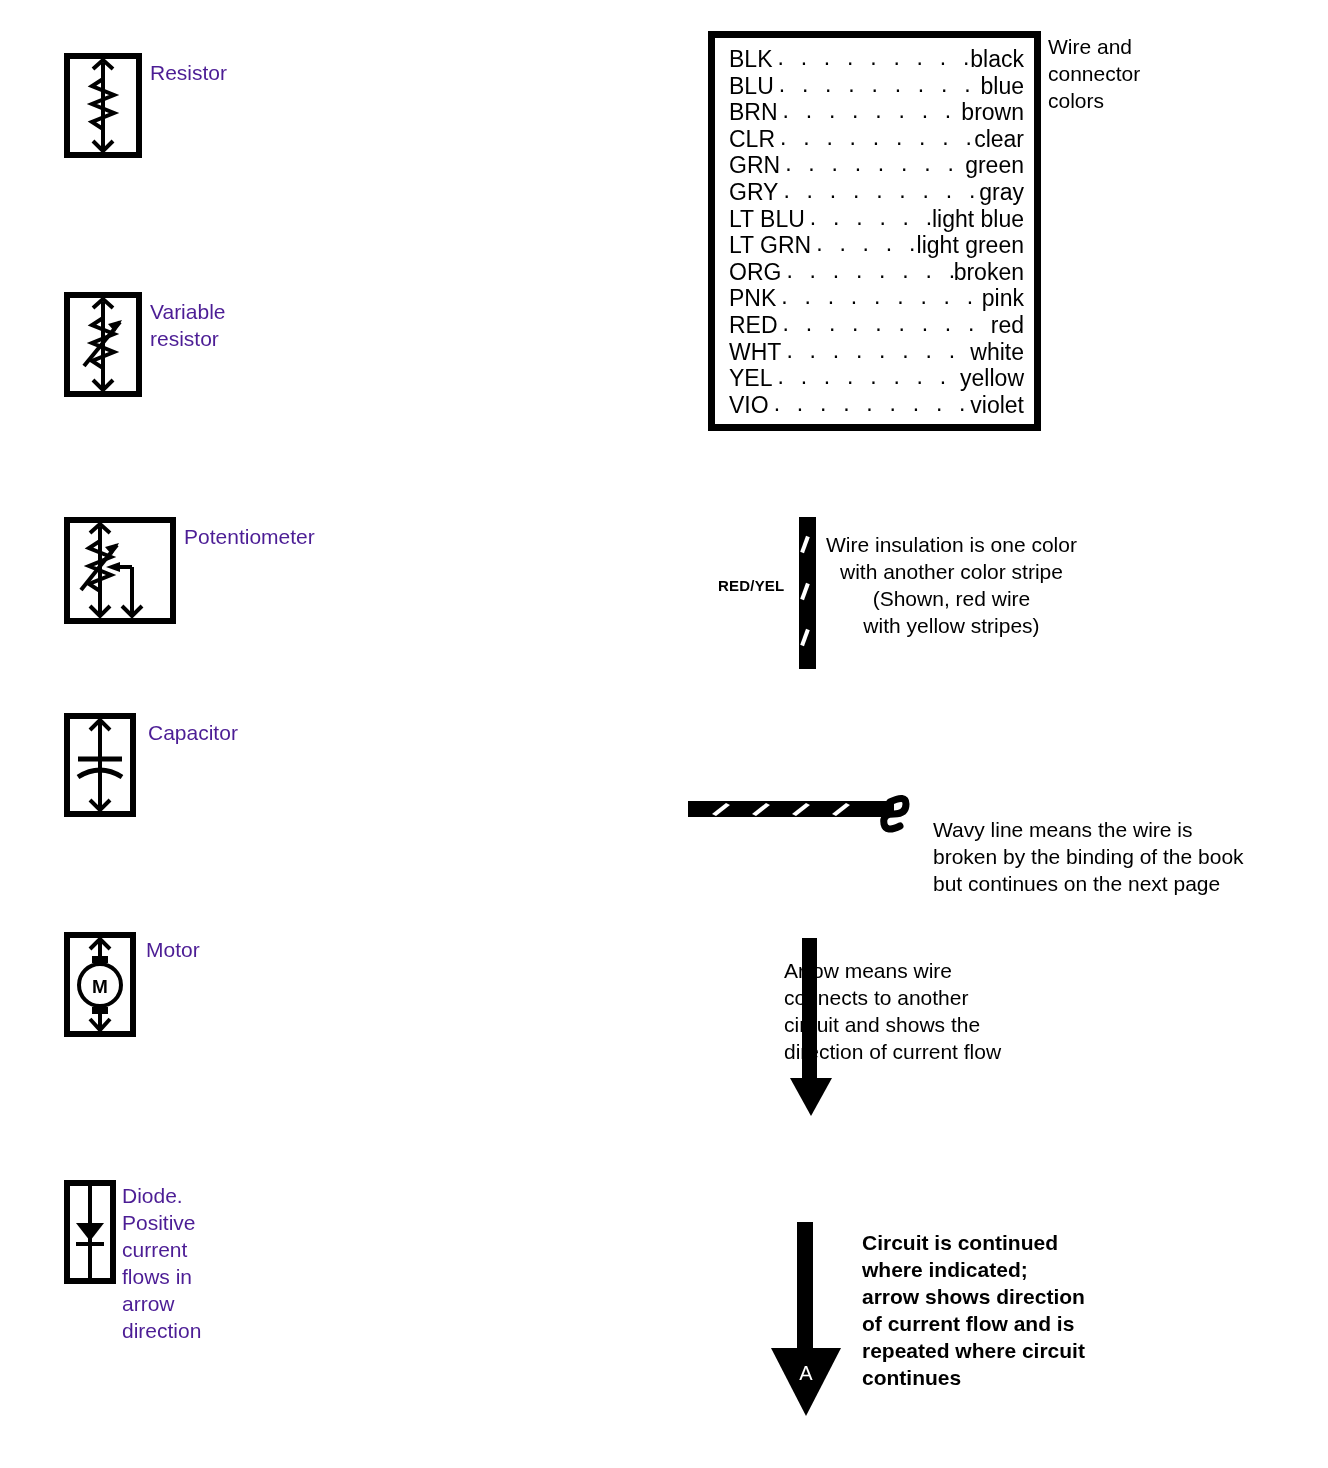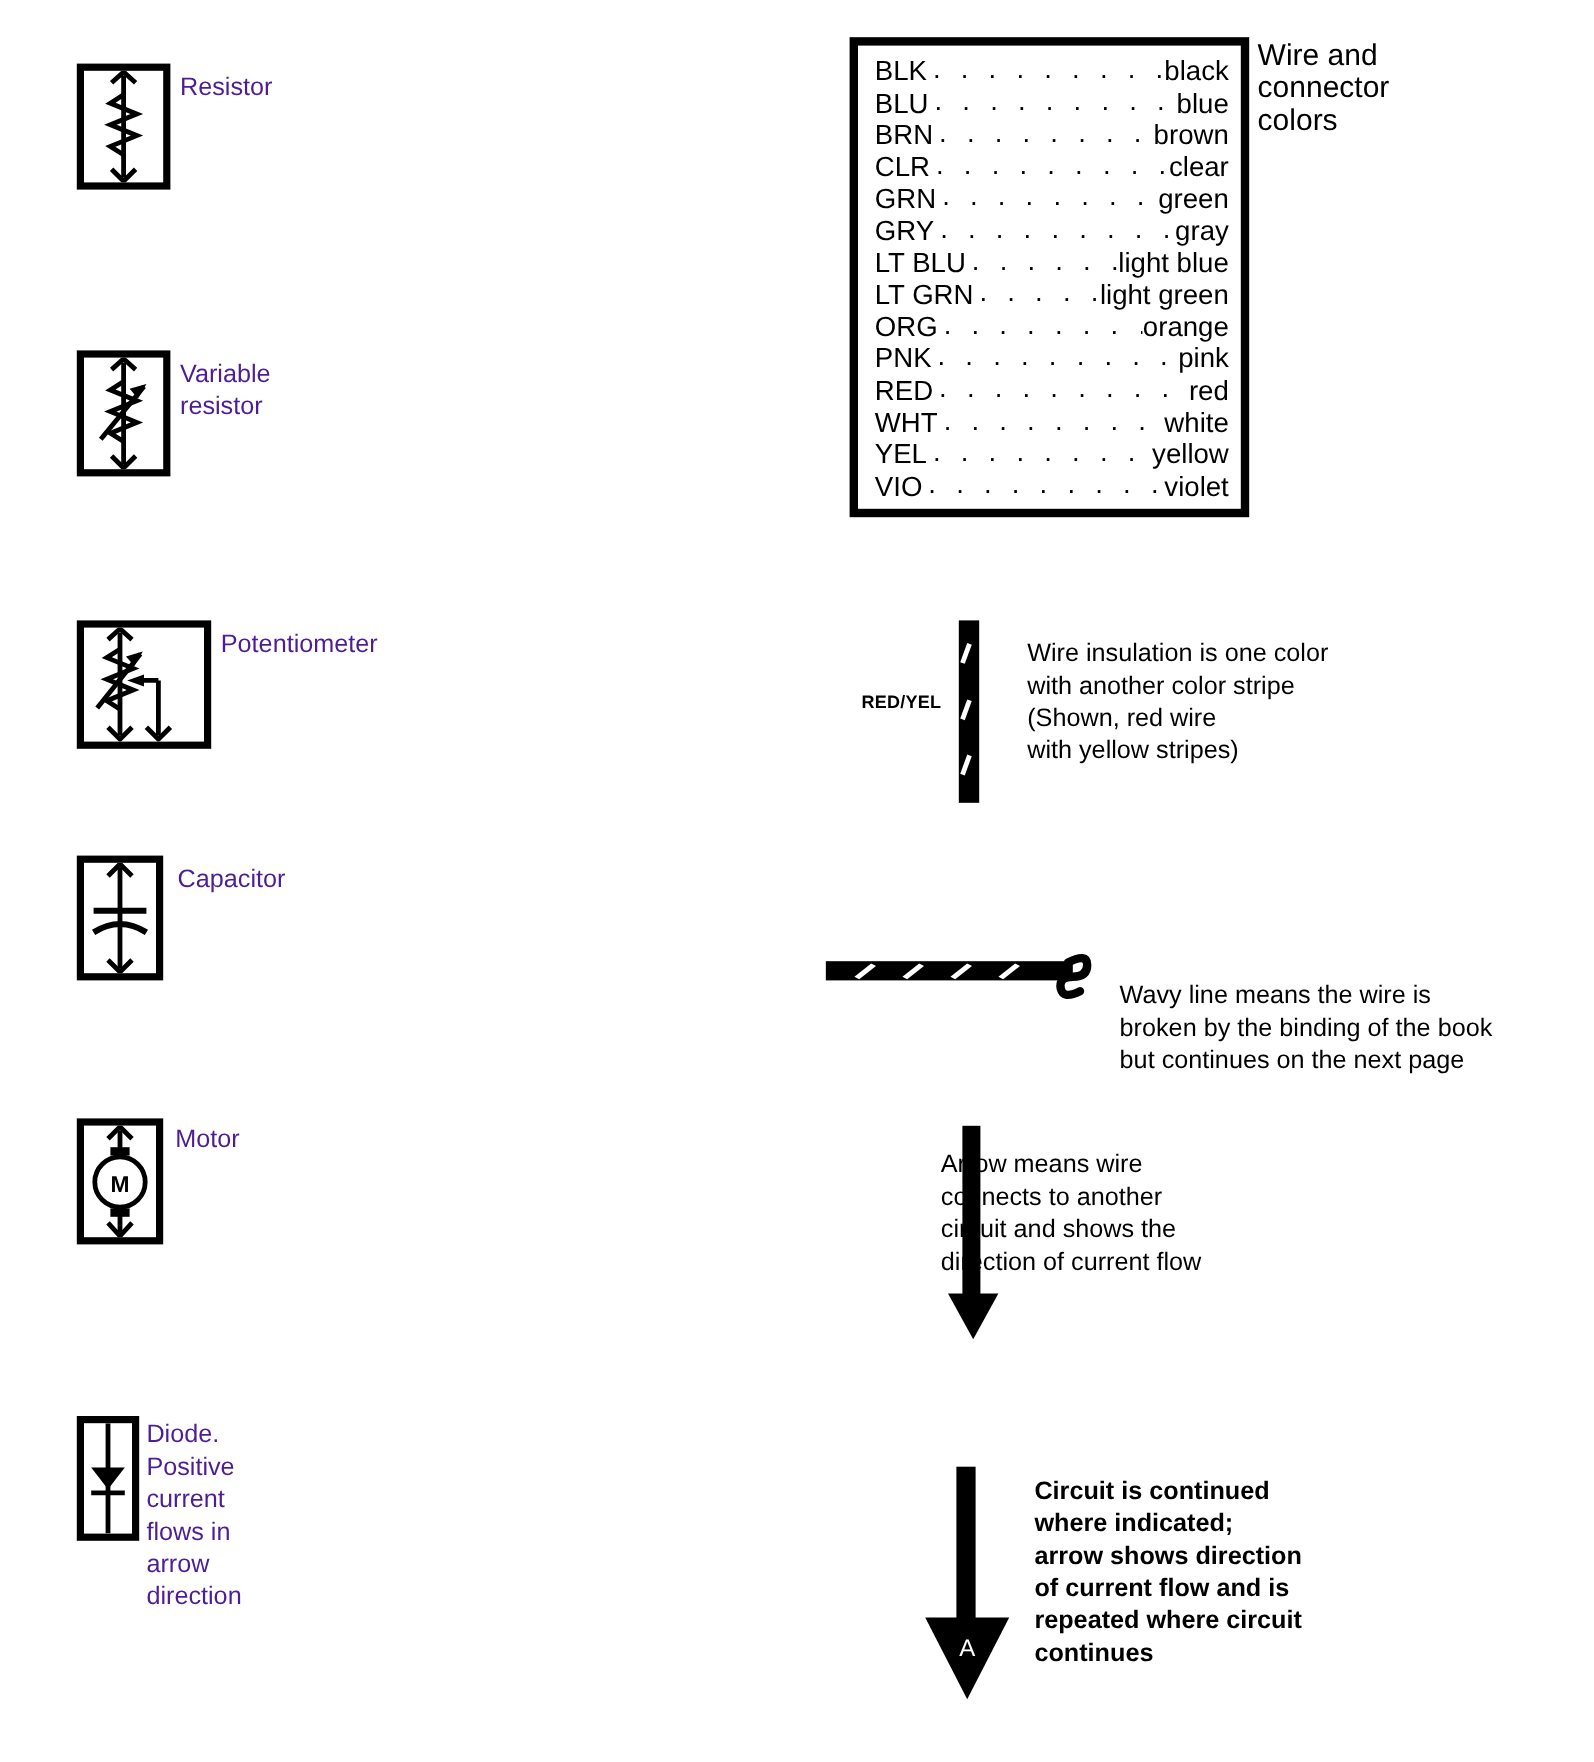--- a/index.html
+++ b/index.html
@@ -66,21 +66,21 @@
     font-size: 23px;
     position: relative;
     top: -2px;
   }
   .color-name { flex: 0 0 auto; }
 
   #color-table-caption {
     position: absolute;
     left: 1048px;
     top: 33px;
-    font-size: 25px;
+    font-size: 21px;
     line-height: 27px;
     white-space: pre-line;
   }
 
   
   .note-text {
     position: absolute;
     font-size: 21px;
     line-height: 27px;
     white-space: pre-line;
@@ -248,21 +248,21 @@
       <span class="color-name">light blue</span>
     </div>
     <div class="color-line">
       <span class="color-abbr">LT GRN</span>
       <span class="color-dots">. . . . . . . . . . . . . . . . . . . .</span>
       <span class="color-name">light green</span>
     </div>
     <div class="color-line">
       <span class="color-abbr">ORG</span>
       <span class="color-dots">. . . . . . . . . . . . . . . . . . . .</span>
-      <span class="color-name">orange</span>
+      <span class="color-name">broken</span>
     </div>
     <div class="color-line">
       <span class="color-abbr">PNK</span>
       <span class="color-dots">. . . . . . . . . . . . . . . . . . . .</span>
       <span class="color-name">pink</span>
     </div>
     <div class="color-line">
       <span class="color-abbr">RED</span>
       <span class="color-dots">. . . . . . . . . . . . . . . . . . . .</span>
       <span class="color-name">red</span>
@@ -287,21 +287,21 @@
 <div id="color-table-caption">Wire and
 connector
 colors</div>
 
 <div id="wire-stripe-label">RED/YEL</div>
 <div id="wire-stripe-bar">
   <div class="slash" style="top:19px;"></div>
   <div class="slash" style="top:66px;"></div>
   <div class="slash" style="top:112px;"></div>
 </div>
-<div class="note-text" style="left:856px; top:531px;">Wire insulation is one color
+<div class="note-text" style="left:826px; top:531px;text-align:center;">Wire insulation is one color
 with another color stripe
 (Shown, red wire
 with yellow stripes)</div>
 
 <svg id="wavy-wire" width="240" height="50" viewBox="0 0 240 50">
   <rect x="0" y="13" width="206" height="16" fill="#000"></rect>
   <g fill="#fff">
     <path d="M24 26 L38 15 L42 17 L28 28 Z"></path>
     <path d="M64 26 L78 15 L82 17 L68 28 Z"></path>
     <path d="M104 26 L118 15 L122 17 L108 28 Z"></path>

